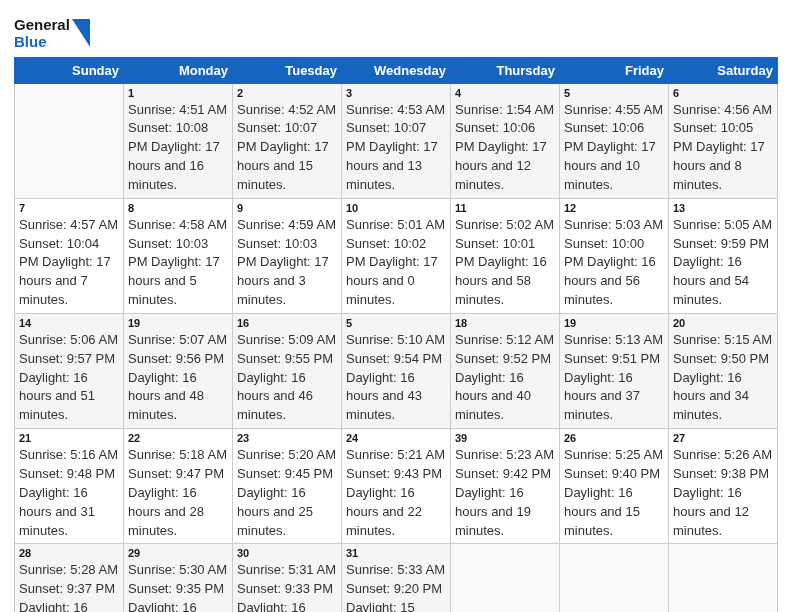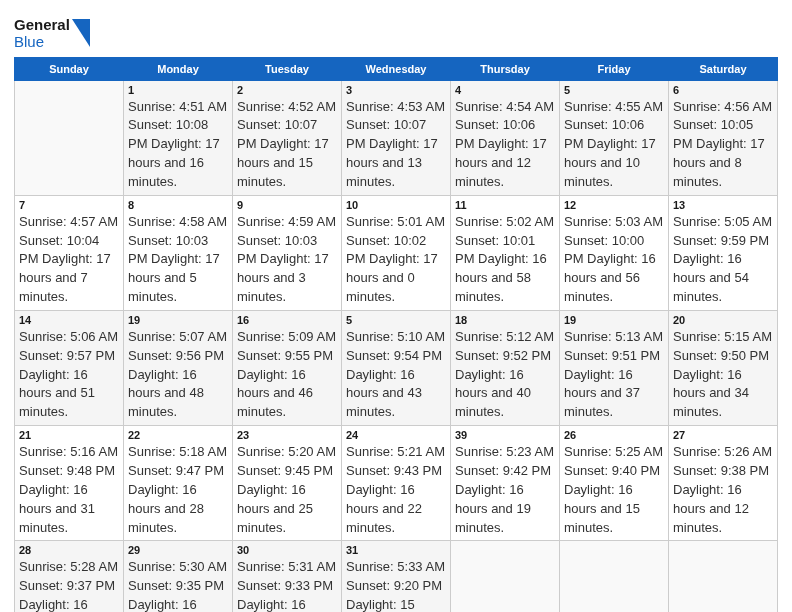--- a/index.html
+++ b/index.html
@@ -39,24 +39,24 @@
       color: #444;
     }
     table {
       width: 100%;
       border-collapse: collapse;
       table-layout: fixed;
     }
     thead tr th {
       background-color: #1565c0;
       color: #fff;
-      font-size: 11px;
+      font-size: 13px;
       font-weight: bold;
       padding: 5px 4px;
-      text-align: center;
+      text-align: right;
       border: 1px solid #1565c0;
     }
     tbody tr td {
       vertical-align: top;
       border: 1px solid #ccc;
       padding: 3px 4px;
       font-size: 9.5px;
       color: #222;
       height: 78px;
     }
@@ -84,21 +84,21 @@
   </style>
 </head>
 <body>
 
 <div class="page">
   <div class="header">
     <div class="logo">
   <div style="display:flex;align-items:center;gap:2px;">
     <div style="position:relative;">
       <div style="font-size:15px;font-weight:bold;color:#1a1a1a;line-height:1.15;">General</div>
-      <div style="font-size:15px;font-weight:normal;color:#1565c0;line-height:1.15;">Blue</div>
+      <div style="font-size:15px;font-weight:bold;color:#1565c0;line-height:1.15;">Blue</div>
     </div>
     <svg width="18" height="28" viewBox="0 0 18 28">
       <polygon points="0,0 18,0 18,28" fill="#1565c0"></polygon>
     </svg>
   </div>
 </div>
     <div class="title-area">
       <div class="month-year"></div>
       <div class="location"></div>
     </div>
@@ -135,21 +135,21 @@
           </td>
           <td>
             <span class="day-num">3</span>
             <div class="day-info">Sunrise: 4:53 AM
 Sunset: 10:07 PM
 Daylight: 17 hours
 and 13 minutes.</div>
           </td>
           <td>
             <span class="day-num">4</span>
-            <div class="day-info">Sunrise: 4:54 AM
+            <div class="day-info">Sunrise: 1:54 AM
 Sunset: 10:06 PM
 Daylight: 17 hours
 and 12 minutes.</div>
           </td>
           <td>
             <span class="day-num">5</span>
             <div class="day-info">Sunrise: 4:55 AM
 Sunset: 10:06 PM
 Daylight: 17 hours
 and 10 minutes.</div>

